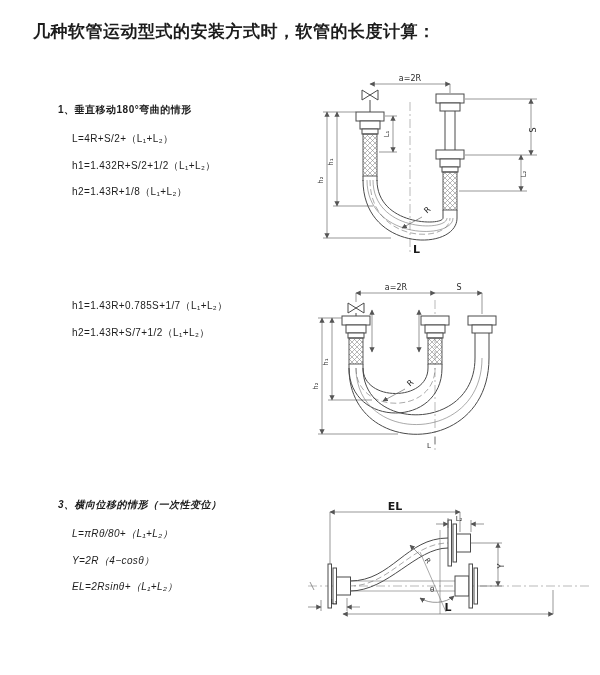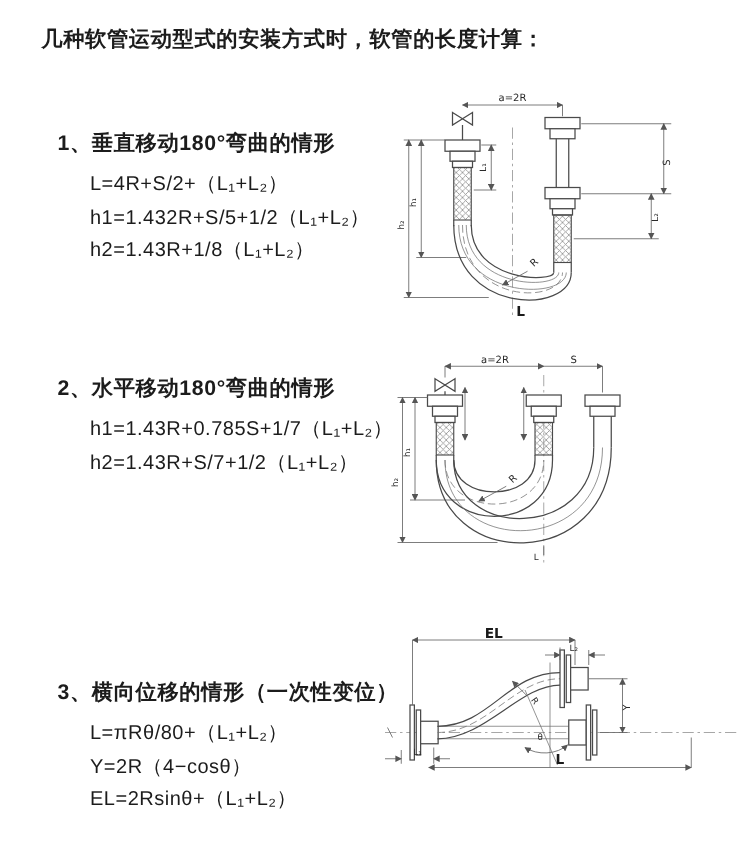--- a/index.html
+++ b/index.html
@@ -3,57 +3,56 @@
 <meta charset="utf-8">
 <style>
   html,body{margin:0;padding:0;}
   body{
     width:600px;height:675px;background:#ffffff;position:relative;overflow:hidden;
     font-family:"Liberation Sans","DejaVu Sans",sans-serif;color:#1c1c1c;
   }
   .abs{position:absolute;}
   .page-title{left:33px;top:20px;font-size:17px;font-weight:700;letter-spacing:.5px;}
   .section{width:300px;}
-  .sec-heading{font-size:17px;font-weight:700;letter-spacing:.5px;margin:0 0 15px 0;}
+  .sec-heading{font-size:10px;font-weight:700;letter-spacing:.5px;margin:0 0 15px 12px;}
   .formulas{padding-left:26px;}
-  .formula{font-size:16px;letter-spacing:.4px;margin:0 0 12.5px 0;line-height:14px;}
+  .formula{font-size:10px;letter-spacing:.4px;margin:0 0 12.5px 0;line-height:14px;}
   
   .dim{stroke:#6a6a6a;stroke-width:.7;fill:none;}
   .pp{stroke:#4a4a4a;stroke-width:1;fill:#ffffff;}
   .pl{stroke:#4a4a4a;stroke-width:1;fill:none;}
   .th{stroke:#707070;stroke-width:.6;fill:none;}
   .cl{stroke:#8a8a8a;stroke-width:.6;fill:none;stroke-dasharray:9 3 2 3;}
   .dsh{stroke:#707070;stroke-width:.6;fill:none;stroke-dasharray:6 3;}
   .dl{font:8px "DejaVu Sans",sans-serif;fill:#2a2a2a;}
   .dls{font:7px "DejaVu Sans",sans-serif;fill:#2a2a2a;}
   .dlb{font:700 11px "DejaVu Sans",sans-serif;fill:#1a1a1a;}
 </style>
 </head>
 <body>
 
 <div class="abs page-title">几种软管运动型式的安装方式时，软管的长度计算：</div>
 
 <div class="abs section" style="left:46px;top:103px;">
   <div class="sec-heading">1、垂直移动180°弯曲的情形</div>
   <div class="formulas">
     <div class="formula">L=4R+S/2+（L₁+L₂）</div>
-    <div class="formula">h1=1.432R+S/5+1/2（L₁+L₂）</div>
+    <div class="formula">h1=1.432R+S/2+1/2（L₁+L₂）</div>
     <div class="formula">h2=1.43R+1/8（L₁+L₂）</div>
   </div>
 </div>
 
 <div class="abs section" style="left:46px;top:299px;">
-  <div class="sec-heading">2、水平移动180°弯曲的情形</div>
   <div class="formulas">
     <div class="formula">h1=1.43R+0.785S+1/7（L₁+L₂）</div>
     <div class="formula">h2=1.43R+S/7+1/2（L₁+L₂）</div>
   </div>
 </div>
 
-<div class="abs section" style="left:46px;top:542px;">
+<div class="abs section" style="left:46px;top:498px;font-style:italic;">
   <div class="sec-heading">3、横向位移的情形（一次性变位）</div>
   <div class="formulas">
     <div class="formula">L=πRθ/80+（L₁+L₂）</div>
     <div class="formula">Y=2R（4−cosθ）</div>
     <div class="formula">EL=2Rsinθ+（L₁+L₂）</div>
   </div>
 </div>
 
 <svg class="abs" style="left:315px;top:68px;" width="250" height="190" viewBox="0 0 250 190">
   <defs>

